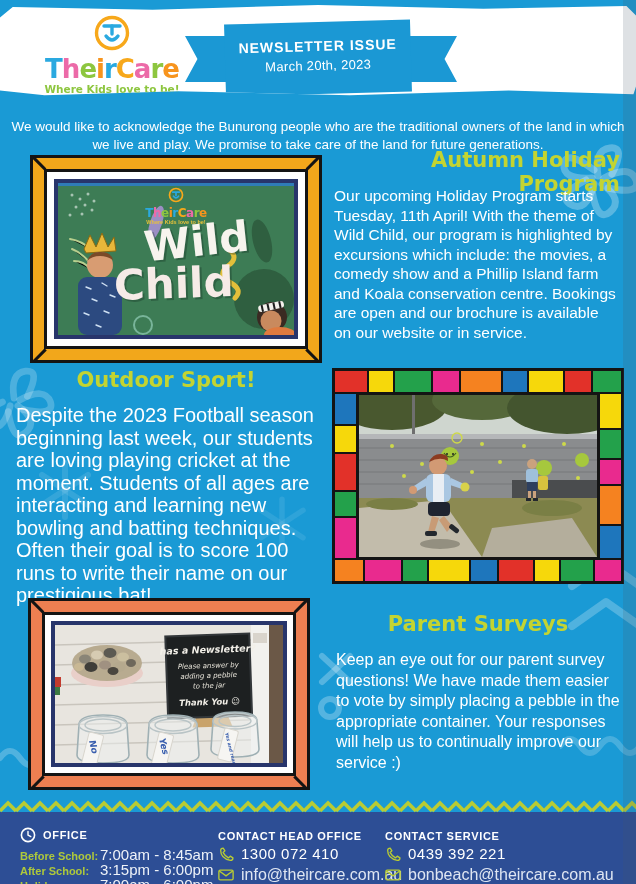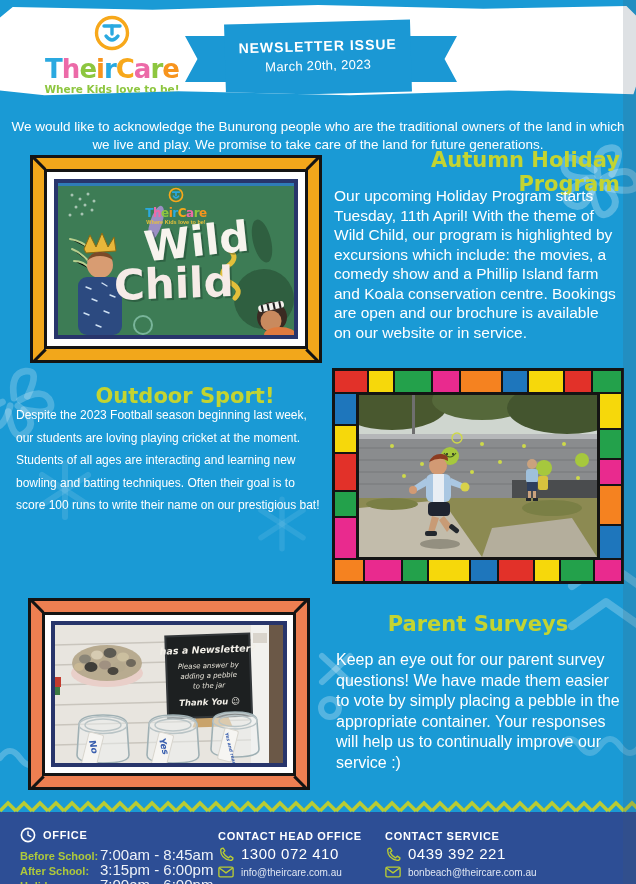--- a/index.html
+++ b/index.html
@@ -27,22 +27,22 @@
   
   .ack{position:absolute;left:10px;top:118px;width:616px;text-align:center;color:#fff;
     font-size:13.5px;line-height:18px;}
 
   
   .sec-heading{font-family:"DejaVu Sans",sans-serif;font-weight:700;font-size:21px;color:#c3d431;
     text-align:center;letter-spacing:0px;}
   .sec-body{color:#fff;text-align:left;}
   #holiday-title{position:absolute;left:332px;top:148px;width:288px;text-align:right;}
   #holiday-body{position:absolute;left:334px;top:186px;width:284px;font-size:15.5px;line-height:19.5px;}
-  #sport-title{position:absolute;left:35px;top:368px;width:300px;margin-top:16px;}
-  #sport-body{position:absolute;left:16px;top:404px;width:306px;font-size:12px;line-height:22.5px;}
+  #sport-title{position:absolute;left:16px;top:368px;width:300px;}
+  #sport-body{position:absolute;left:16px;top:404px;width:306px;font-size:20px;line-height:22.5px;}
   #surveys-title{position:absolute;left:336px;top:612px;width:284px;}
   #surveys-body{position:absolute;left:336px;top:650px;width:286px;font-size:16px;line-height:20.5px;}
 
   
   .paint-frame{position:absolute;border:3px solid #141414;}
   .frame-yellow{left:30px;top:155px;width:286px;height:202px;background:#f2a71b;}
   .frame-salmon{left:28px;top:598px;width:276px;height:186px;background:#ee7f51;}
   .frame-inner{position:absolute;left:11px;top:11px;right:11px;bottom:11px;border:3px solid #141414;background:#fff;}
   .frame-mat{position:absolute;left:7px;top:7px;right:7px;bottom:7px;border:4px solid #28356b;background:#fff;}
   .frame-mat.salmon{left:6px;top:6px;right:6px;bottom:6px;}
@@ -64,21 +64,21 @@
   
   #mosaic{left:332px;top:368px;position:absolute;}
 
   
   .footer{position:absolute;left:0;top:812px;width:636px;height:72px;background:#2d4e95;}
   .zigzag{position:absolute;left:0;top:799px;width:636px;height:16px;}
   .foot-h{color:#fff;font-size:11px;font-weight:700;letter-spacing:.7px;}
   .t-label{color:#aec83b;font-weight:700;font-size:11px;}
   .t-value{color:#eef2f8;font-size:15px;}
   .phone-num{color:#fff;font-size:15px;font-weight:500;letter-spacing:.5px;}
-  .email{color:#dfe6f2;font-size:10px;}
+  .email{color:#dfe6f2;font-size:16px;}
   .frow{position:absolute;display:flex;align-items:center;gap:7px;}
 
   
   .doodle{position:absolute;pointer-events:none;}
 
   .edge-strip{position:absolute;right:0;top:0;width:13px;height:884px;background:rgba(70,90,105,.18);z-index:60;}
 </style>
 </head>
 <body>
 

